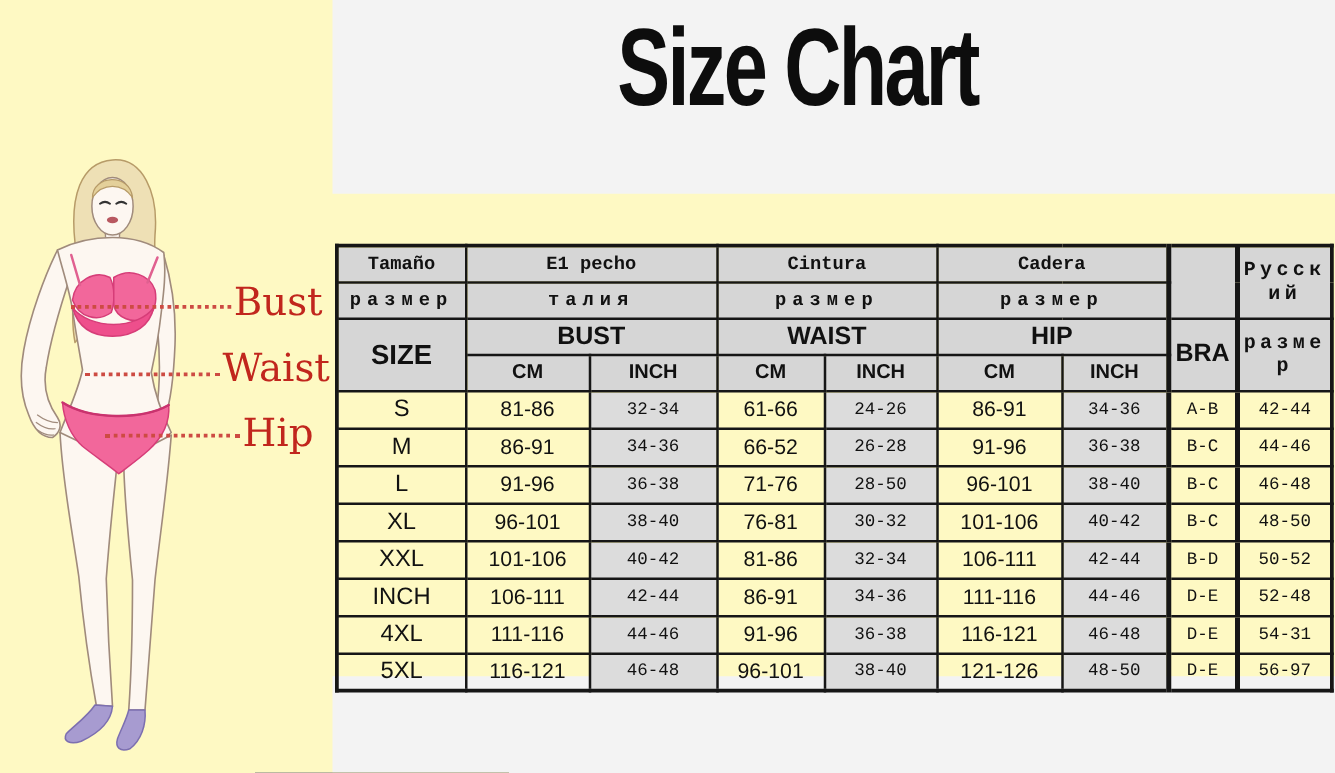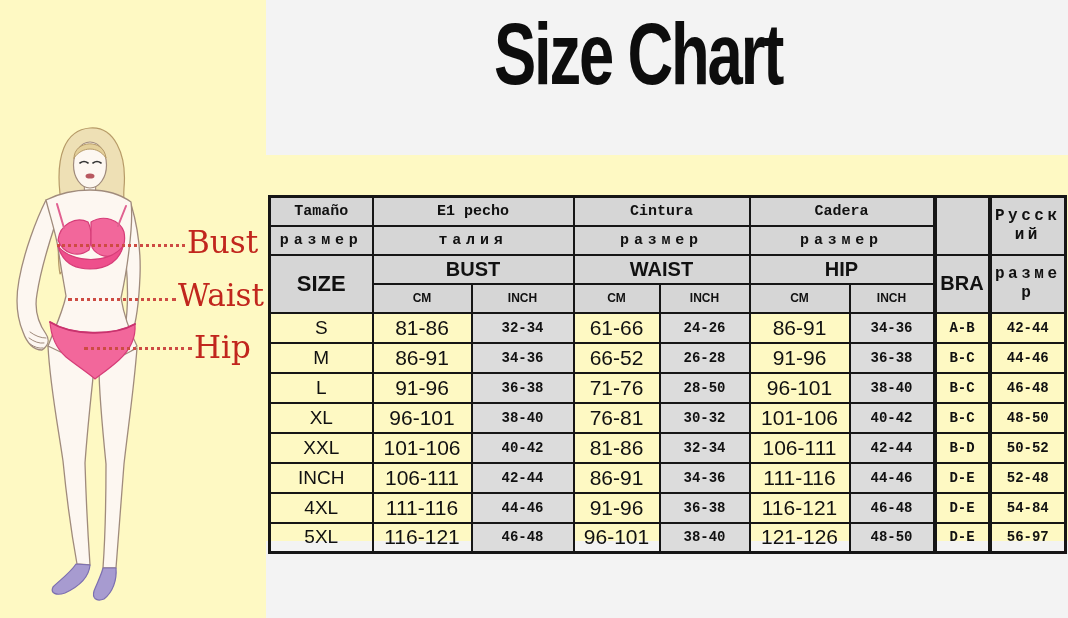--- a/index.html
+++ b/index.html
@@ -24,29 +24,29 @@
   .dl-bust{left:57px;top:244px;width:128px;}
   .dl-waist{left:68px;top:298px;width:108px;}
   .dl-hip{left:84px;top:347px;width:108px;}
   
   table.size-table{position:absolute;left:268px;top:195px;border-collapse:collapse;
         table-layout:fixed;border:3px solid var(--bd);}
   .size-table th,.size-table td{border:2px solid var(--bd);text-align:center;vertical-align:middle;
         padding:0;overflow:hidden;color:#111;}
   .size-table thead th{background:var(--hdr);font-weight:bold;}
   thead tr{height:29px;} tbody tr{height:30px;}
-  .mono{font-family:"Liberation Mono","DejaVu Sans Mono",monospace;font-weight:bold;font-size:14px;}
+  .mono{font-family:"Liberation Mono","DejaVu Sans Mono",monospace;font-weight:normal;font-size:14px;}
   .mono15{font-family:"Liberation Mono","DejaVu Sans Mono",monospace;font-weight:bold;font-size:15px;}
   .sp{letter-spacing:.32em;}
   .en{font-family:"Liberation Sans",sans-serif;font-weight:400;font-size:20px;}
-  .unit{font-family:"Liberation Sans",sans-serif;font-weight:400;font-size:12px;}
+  .unit{font-family:"Liberation Sans",sans-serif;font-weight:400;font-size:16px;}
   .rus-cell{font-family:Liberation Mono, monospace;font-weight:bold;font-size:16px;
         text-align:left;padding:2px 0 2px 5px;word-break:break-all;letter-spacing:3.5px;line-height:1.15;}
   .thickL{border-left-width:4px !important;}
-  td.sans{font-size:21px;}
+  td.sans{font-size:17px;}
   td.c-size{font-size:19px;}
   td.gray{background:var(--inch);}
 </style>
 </head>
 <body>
 
 <div class="canvas">
 
   <div class="banner"></div>
   <div class="bottomband"></div>
@@ -223,21 +223,21 @@
         </tr>
         <tr>
           <td class="c-size sans">4XL</td>
           <td class="sans">111-116</td>
           <td class="mono gray">44-46</td>
           <td class="sans">91-96</td>
           <td class="mono gray">36-38</td>
           <td class="sans">116-121</td>
           <td class="mono gray">46-48</td>
           <td class="mono thickL">D-E</td>
-          <td class="mono thickL">54-84</td>
+          <td class="mono thickL">54-31</td>
         </tr>
         <tr>
           <td class="c-size sans">5XL</td>
           <td class="sans">116-121</td>
           <td class="mono gray">46-48</td>
           <td class="sans">96-101</td>
           <td class="mono gray">38-40</td>
           <td class="sans">121-126</td>
           <td class="mono gray">48-50</td>
           <td class="mono thickL">D-E</td>

